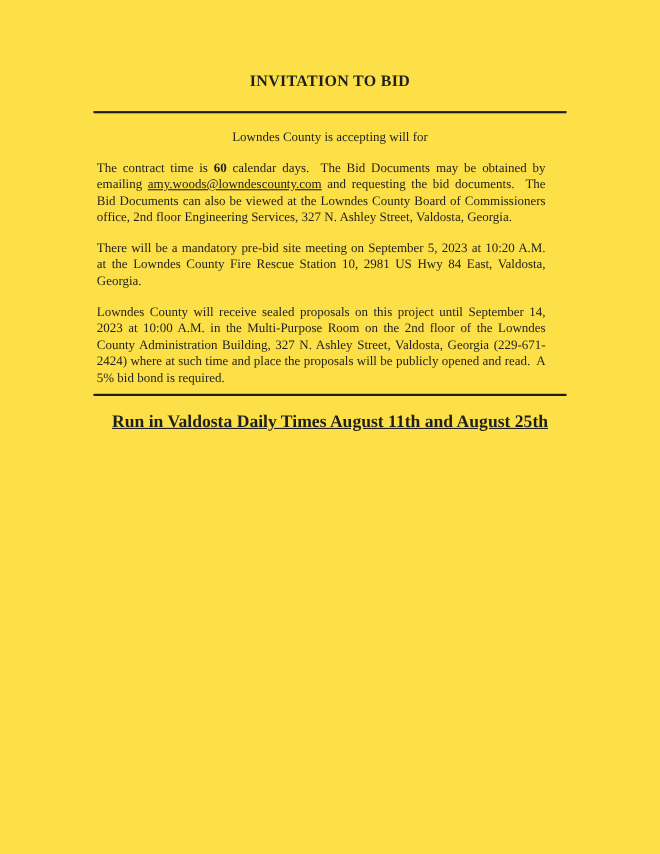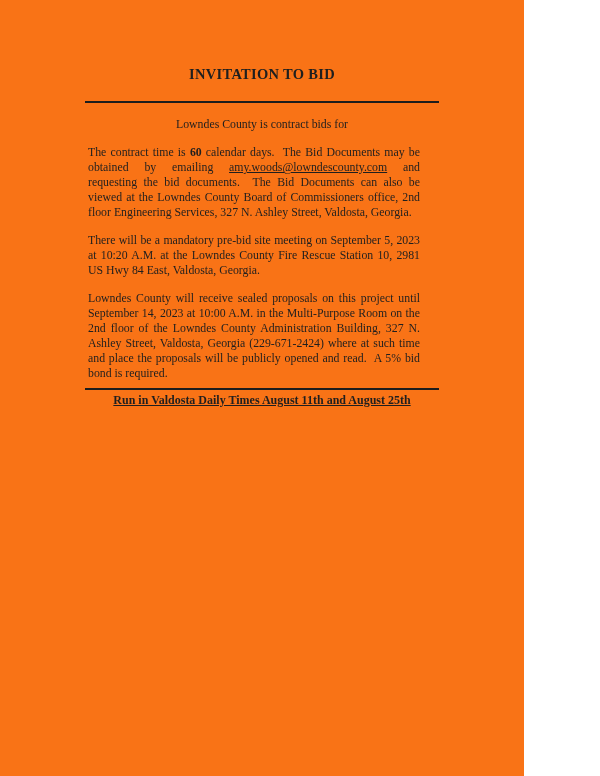--- a/index.html
+++ b/index.html
@@ -9,24 +9,24 @@
   }
   body {
     width: 600px;
     height: 776px;
     font-family: "Liberation Serif", "DejaVu Serif", serif;
     color: #1f1f1f;
     overflow: hidden;
   }
   .page {
     box-sizing: border-box;
-    width: 524px;
+    width: 600px;
     height: 776px;
     padding: 66px 88px 0 88px;
-    background: #f97316;
+    background: #fde047;
   }
   .doc-title {
     text-align: center;
     font-weight: bold;
     font-size: 14.5px;
     line-height: 17px;
     letter-spacing: 0.3px;
   }
   .divider {
     height: 2px;
@@ -61,39 +61,39 @@
   .bold-inline {
     font-weight: bold;
   }
   .email-link {
     text-decoration: underline;
     color: #1f1f1f;
     cursor: pointer;
   }
   .footer-note {
     text-align: center;
-    margin-top: 3px;
-    font-size: 12px;
+    margin-top: 16px;
+    font-size: 16px;
     line-height: 15px;
   }
   .footer-note span {
     font-weight: bold;
     text-decoration: underline;
   }
 </style>
 </head>
 <body>
 
 <div class="page">
 
   <div class="doc-title">INVITATION TO BID</div>
 
   <div class="divider"></div>
 
-  <div class="intro-line">Lowndes County is contract bids for</div>
+  <div class="intro-line">Lowndes County is accepting will for</div>
 
 
   <p class="body-par"><span>The contract time is </span><span class="bold-inline">60</span><span> calendar days.&nbsp; The Bid Documents may be obtained by emailing </span><span class="email-link">amy.woods@lowndescounty.com</span><span> and requesting the bid documents.&nbsp; The Bid Documents can also be viewed at the Lowndes County Board of Commissioners office, 2nd floor Engineering Services, 327 N. Ashley Street, Valdosta, Georgia.</span></p>
 
   <p class="body-par">There will be a mandatory pre-bid site meeting on September 5, 2023 at 10:20 A.M. at the Lowndes County Fire Rescue Station 10, 2981 US Hwy 84 East, Valdosta, Georgia.</p>
 
   <p class="body-par">Lowndes County will receive sealed proposals on this project until September 14, 2023 at 10:00 A.M. in the Multi-Purpose Room on the 2nd floor of the Lowndes County Administration Building, 327 N. Ashley Street, Valdosta, Georgia (229-671-2424) where at such time and place the proposals will be publicly opened and read.&nbsp; A 5% bid bond is required.</p>
 
 
   <div class="divider bottom"></div>

